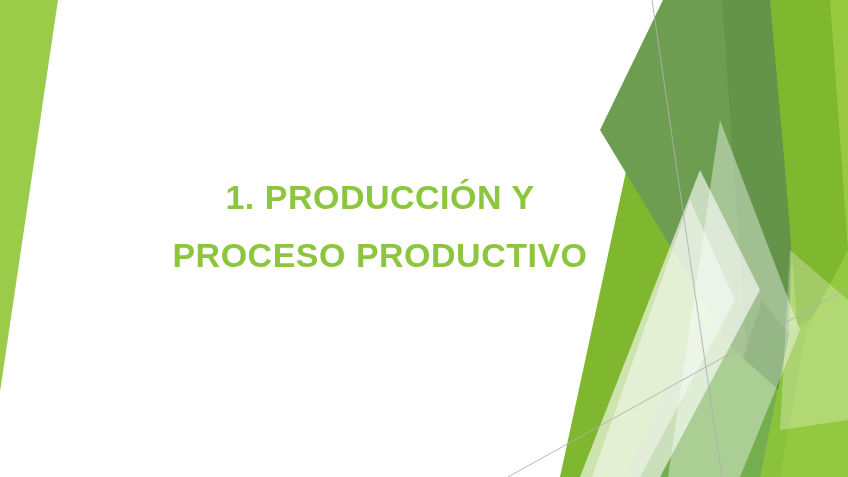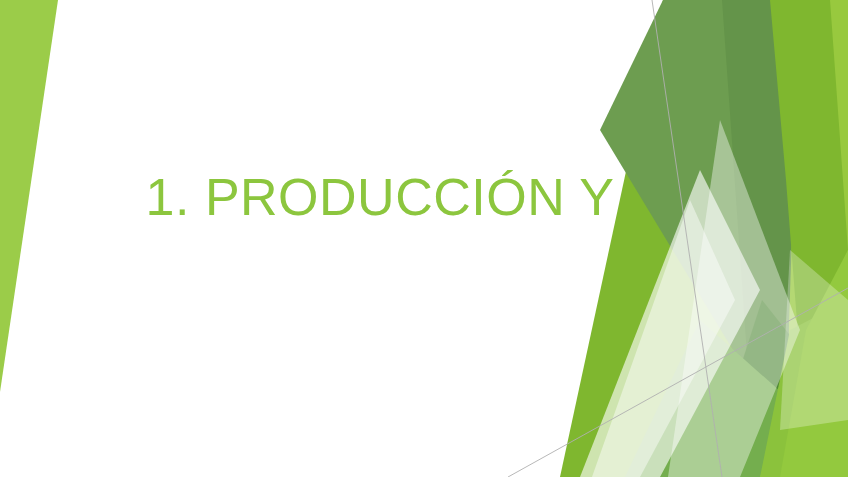--- a/index.html
+++ b/index.html
@@ -29,23 +29,23 @@
   #title-block {
     position: absolute;
     left: 60px;
     top: 168px;
     width: 640px;
     text-align: center;
   }
   .title-line {
     display: block;
     font-family: "Liberation Sans", sans-serif;
-    font-size: 52px;
+    font-size: 34px;
     line-height: 58px;
-    font-weight: 400;
+    font-weight: 700;
     letter-spacing: 0.5px;
     color: #8CC63E;
     white-space: nowrap;
   }
 </style>
 </head>
 <body>
 
 <div id="slide" style="background: rgb(255, 255, 255);">
 
@@ -81,15 +81,16 @@
 
     <polygon points="690,200 735,300 640,477 592,477" fill="#FFFFFF" opacity="0.45"></polygon>
 
     <line x1="652" y1="0" x2="722" y2="477" stroke="#B0B0B0" stroke-width="0.9"></line>
 
     <line x1="508" y1="477" x2="848" y2="288" stroke="#B0B0B0" stroke-width="0.9"></line>
   </svg>
 
   <div id="title-block">
     <span class="title-line" style="color: rgb(140, 198, 62);">1. PRODUCCIÓN Y</span>
+    <span class="title-line" style="color: rgb(140, 198, 62);">PROCESO PRODUCTIVO</span>
   </div>
 
 </div>
 
 </body></html>

